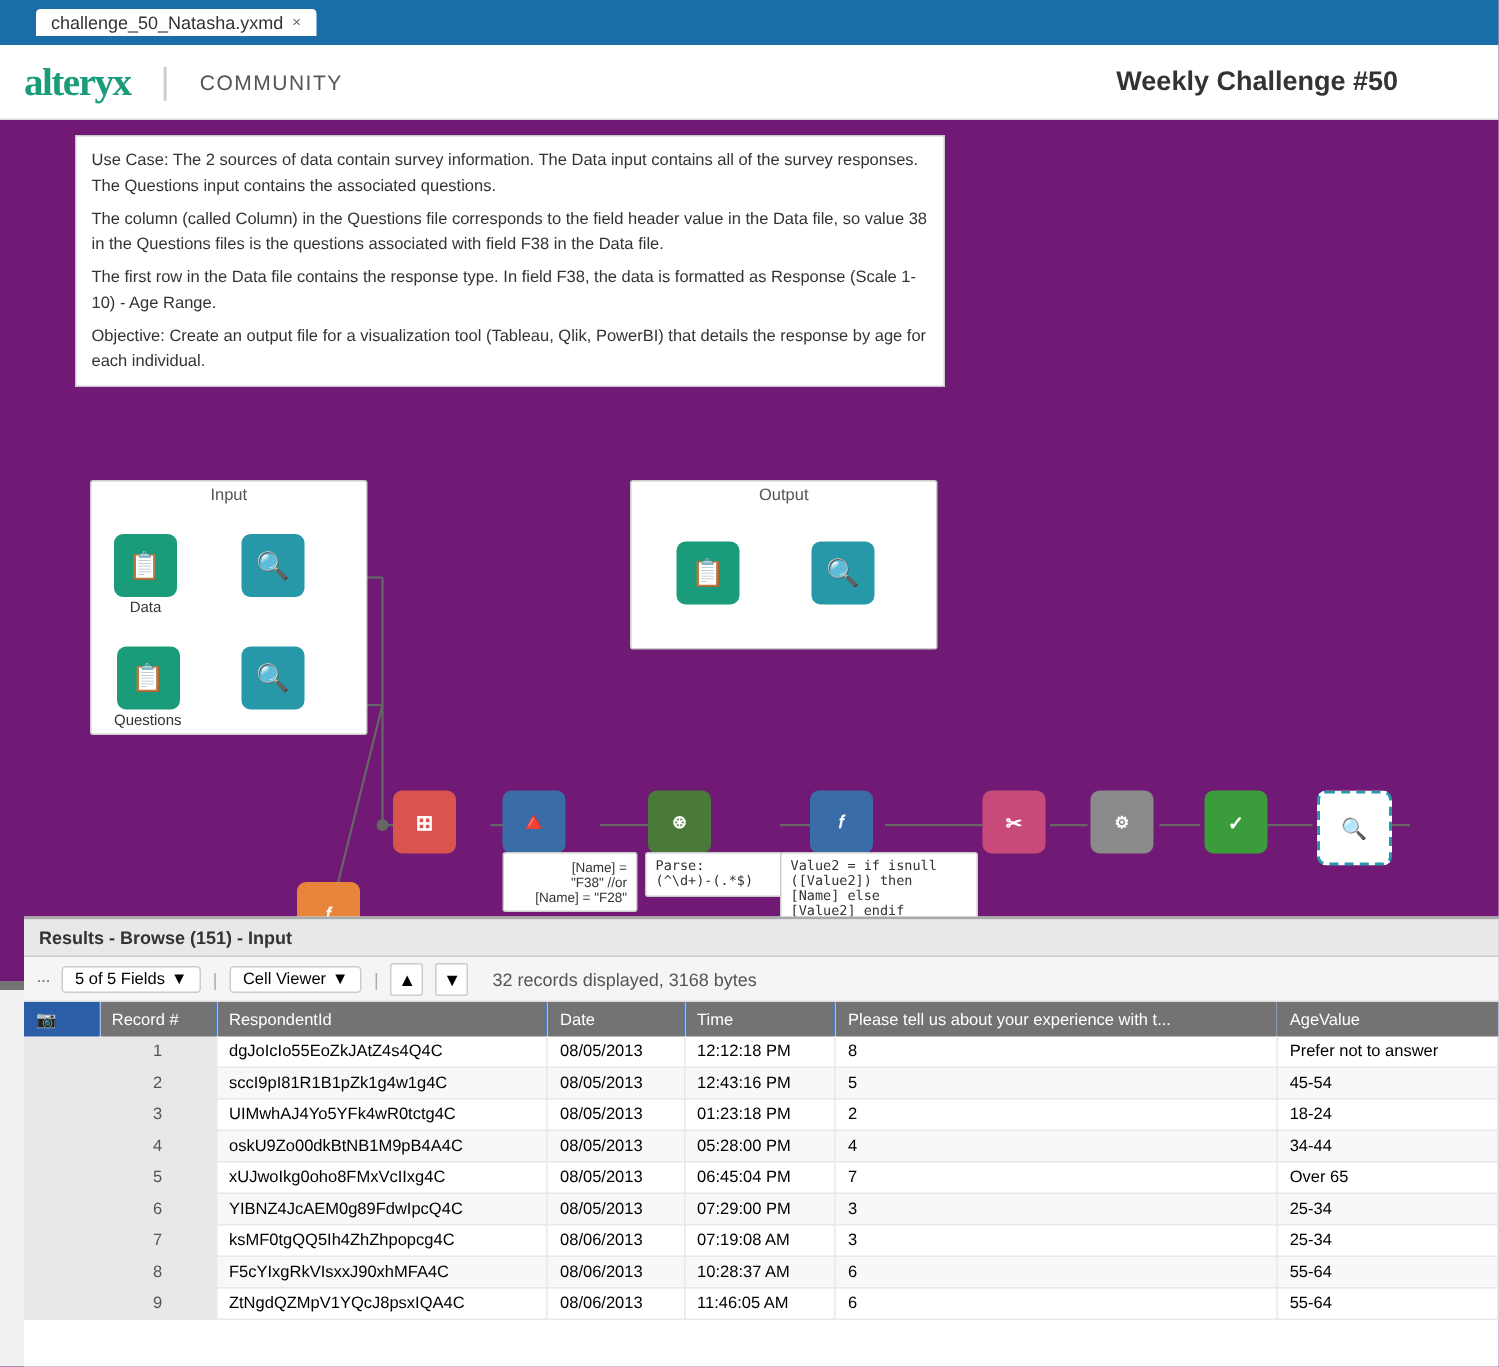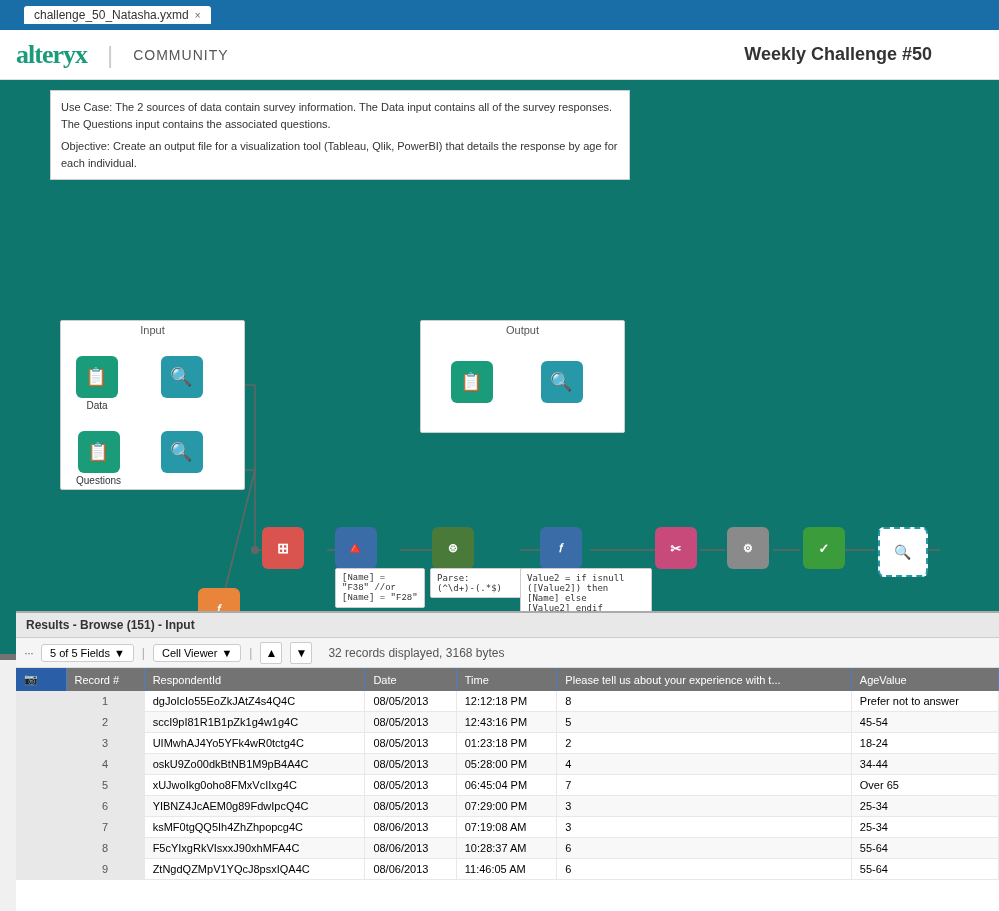--- a/index.html
+++ b/index.html
@@ -44,21 +44,21 @@
       color: #1a9c7a;
       font-family: Georgia, serif;
       letter-spacing: -1px;
     }
     .header-divider { color: #ccc; font-size: 24px; }
     .header-community { color: #555; font-size: 14px; letter-spacing: 1px; }
     .header-challenge { color: #333; font-size: 18px; font-weight: bold; margin-left: auto; margin-right: 51px; }
 
     
     .canvas-area {
-      background: #0f766e;
+      background: #701a75;
       border-bottom: 6px solid #737373;
       height: 580px;
       position: relative;
       overflow: hidden;
     }
 
     
     .description-box {
       position: absolute;
       top: 10px;
@@ -235,20 +235,22 @@
   <span class="app-logo">alteryx</span>
   <span class="header-divider">|</span>
   <span class="header-community">COMMUNITY</span>
   <span class="header-challenge">Weekly Challenge #50</span>
 </div>
 
 <div class="canvas-area">
 
   <div class="description-box">
     <div style="margin-bottom:6px;">Use Case:  The 2 sources of data contain survey information. The Data input contains all of the survey responses. The Questions input contains the associated questions.</div>
+    <div style="margin-bottom:6px;">The column (called Column) in the Questions file corresponds to the field header value in the Data file, so value 38 in the Questions files is the questions associated with field F38 in the Data file.</div>
+    <div style="margin-bottom:6px;">The first row in the Data file contains the response type. In field F38, the data is formatted as Response (Scale 1-10) - Age Range.</div>
     <div>Objective:  Create an output file for a visualization tool (Tableau, Qlik, PowerBI) that details the response by age for each individual.</div>
   </div>
 
   <svg class="workflow-svg">
 
     <line x1="155" y1="305" x2="195" y2="305" stroke="#666" stroke-width="1.5"></line>
     <line x1="155" y1="390" x2="195" y2="390" stroke="#666" stroke-width="1.5"></line>
 
     <line x1="237" y1="305" x2="255" y2="305" stroke="#666" stroke-width="1.5"></line>
     <line x1="237" y1="390" x2="255" y2="390" stroke="#666" stroke-width="1.5"></line>
@@ -313,21 +315,21 @@
 
   <div class="tool-node" style="position:absolute; top:447px; left:262px;">
     <div class="tool-icon orange-red" style="font-size:14px;">⊞</div>
   </div>
 
   <div class="tool-node" style="position:absolute; top:447px; left:335px;">
     <div class="tool-icon blue-dark">🔺</div>
   </div>
 
   <div class="annotation-box" style="top:488px; left:335px; width:90px;">
-    <pre style="font-size:9px; font-family:Liberation Mono, monospace; white-space:pre-wrap;">[Name] =
+    <pre style="font-size:9px; font-family:Liberation Sans, sans-serif; white-space:pre-wrap;text-align:right;">[Name] =
 "F38" //or
 [Name] = "F28"</pre>
   </div>
 
   <div class="tool-node" style="position:absolute; top:447px; left:432px;">
     <div class="tool-icon green-dark" style="font-size:12px;">⊛</div>
   </div>
 
   <div class="annotation-box" style="top:488px; left:430px; width:92px;">
     <pre style="font-size:9px; font-family:monospace; white-space:pre-wrap;">Parse:

